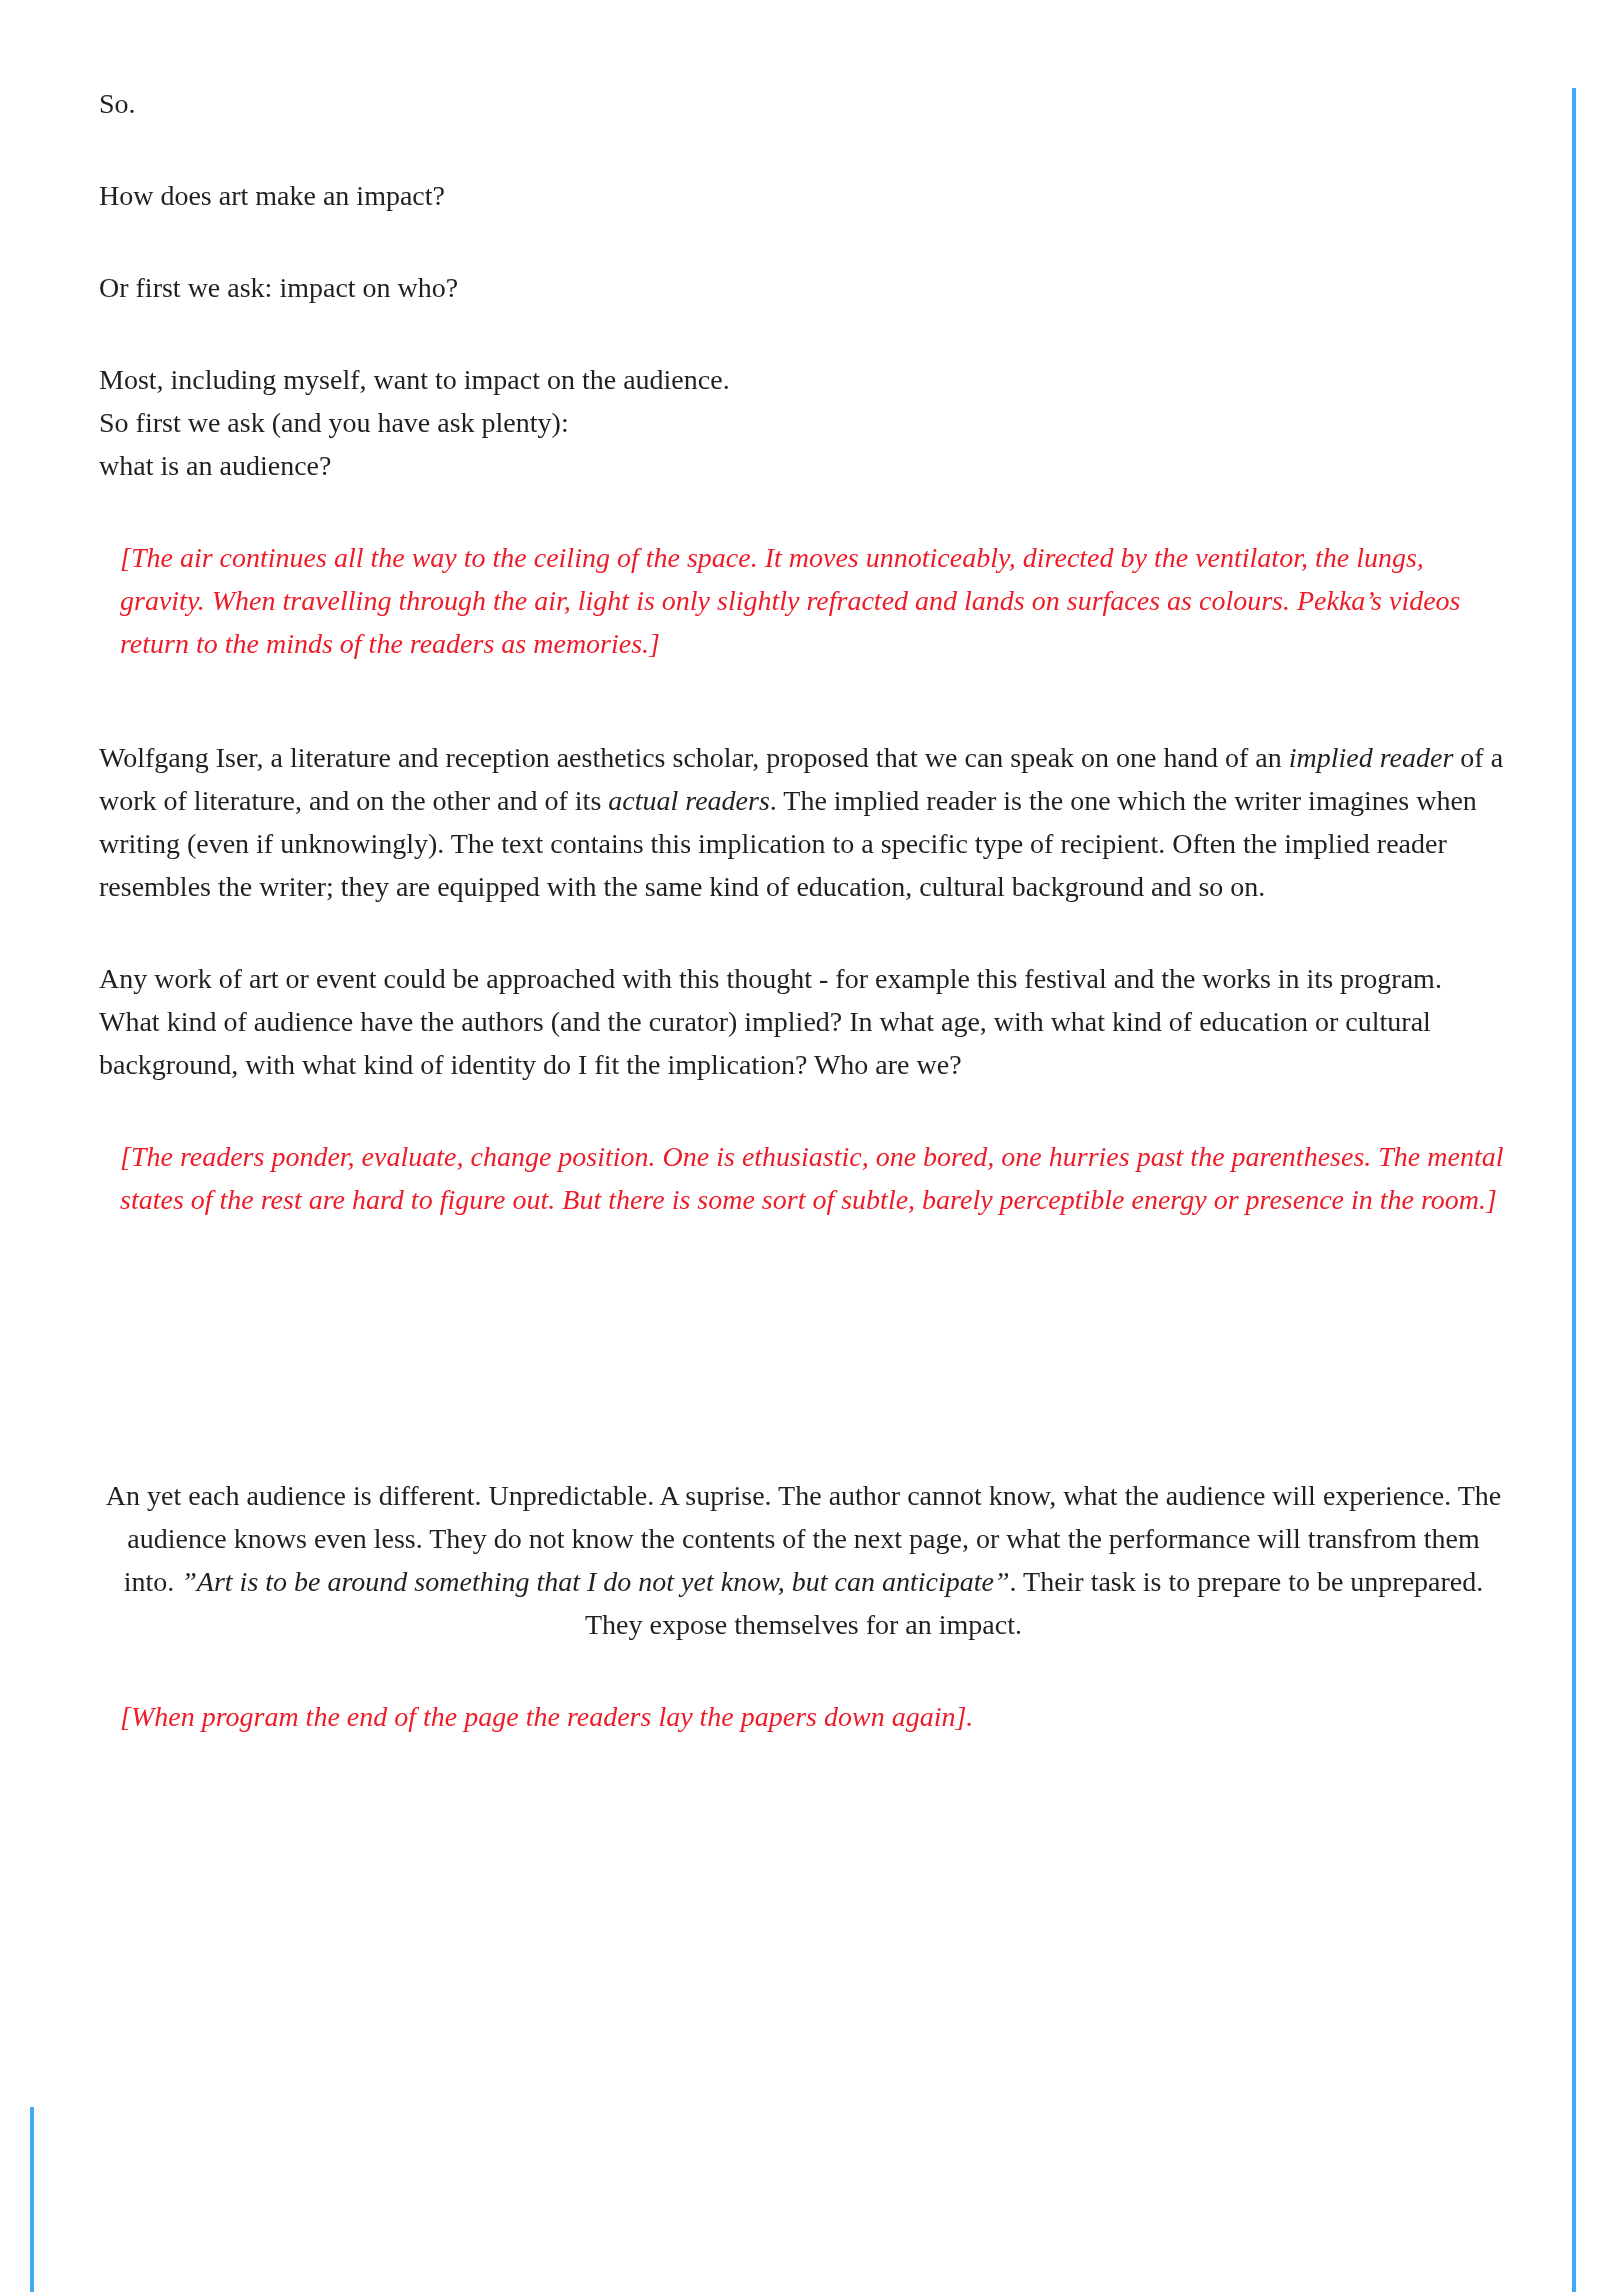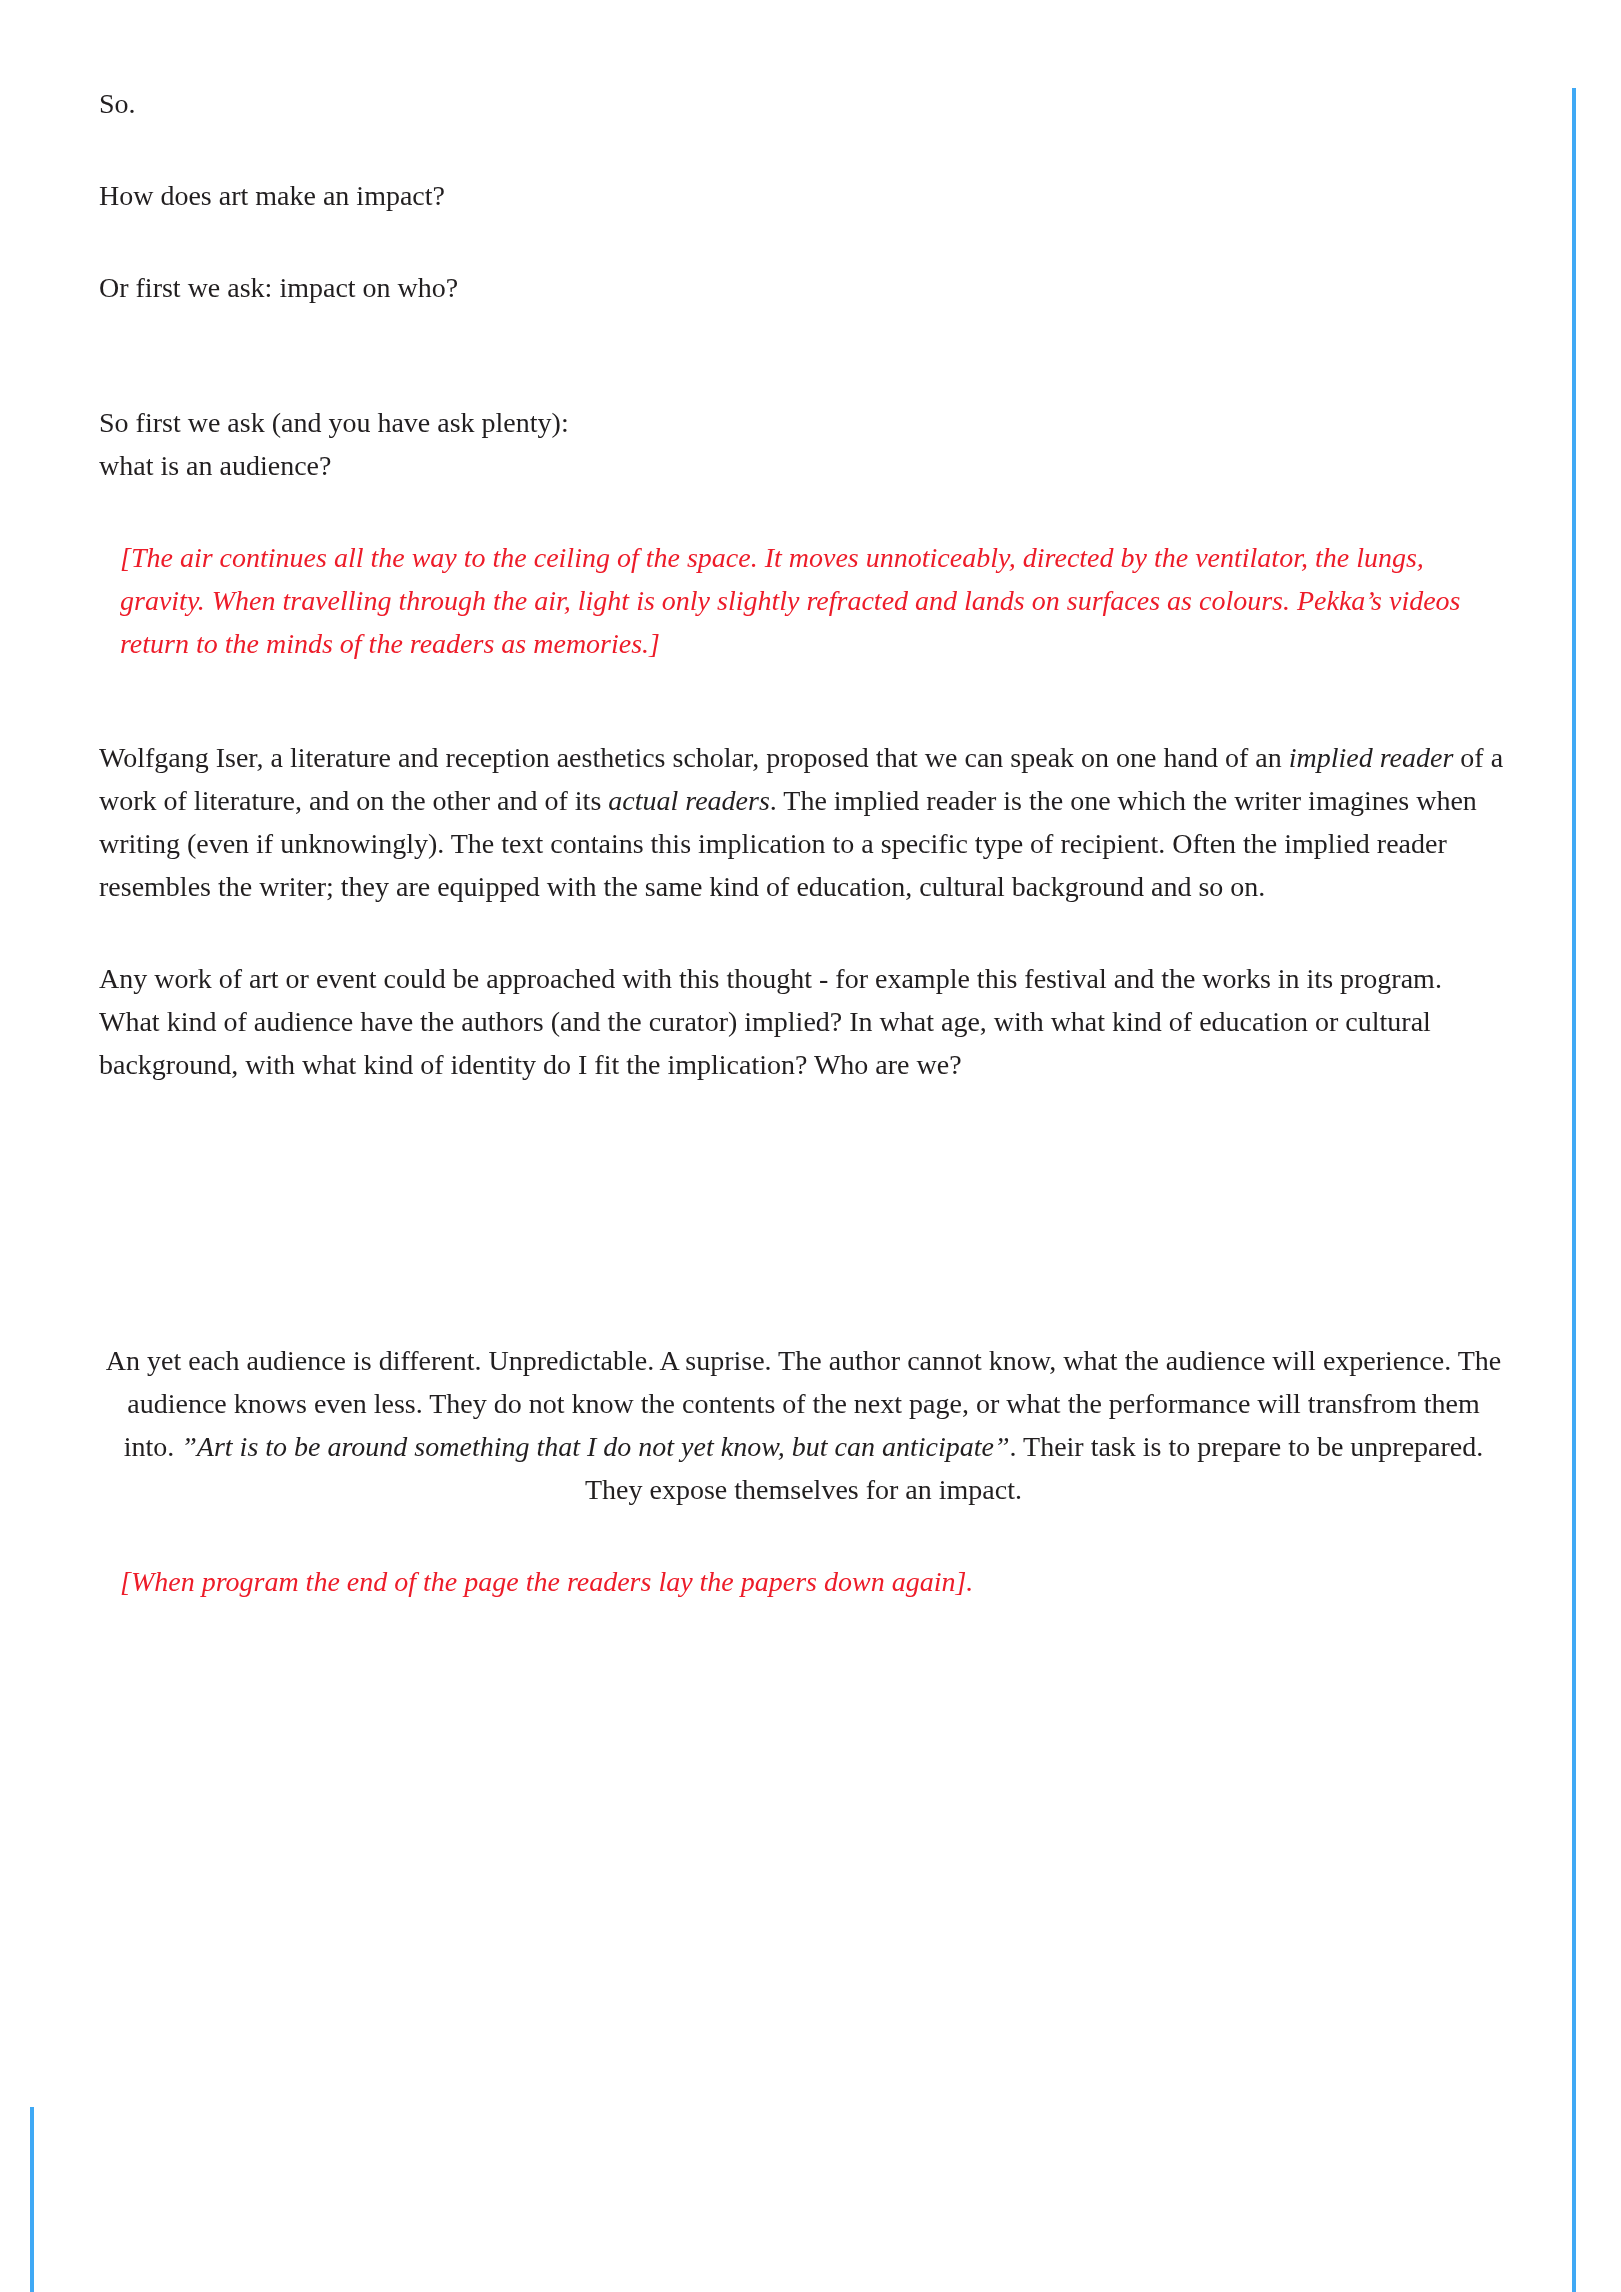--- a/index.html
+++ b/index.html
@@ -46,33 +46,34 @@
 
   <main class="content">
 
     <p class="para">So.</p>
 
     <p class="para">How does art make an impact?</p>
 
     <p class="para">Or first we ask: impact on who?</p>
 
     <p class="para">
-      <br>
+      <span>Most, including myself, want to impact on the audience.</span><br>
       <span>So first we ask (and you have ask plenty):</span><br>
       <span>what is an audience?</span>
     </p>
 
     <p class="para red">[The air continues all the way to the ceiling of the space. It moves unnoticeably, directed by the ventilator, the lungs, gravity. When travelling through the air, light is only slightly refracted and lands on surfaces as colours. Pekka’s videos return to the minds of the readers as memories.]</p>
 
     <p class="para gap-before-large">
       <span>Wolfgang Iser, a literature and reception aesthetics scholar, proposed that we can speak on one hand of an </span><span class="it">implied reader</span><span> of a work of literature, and on the other and of its </span><span class="it">actual readers</span><span>. The implied reader is the one which the writer imagines when writing (even if unknowingly). The text contains this implication to a specific type of recipient. Often the implied reader resembles the writer; they are equipped with the same kind of education, cultural background and so on.</span>
     </p>
 
     <p class="para">Any work of art or event could be approached with this thought - for example this festival and the works in its program. What kind of audience have the authors (and the curator) implied? In what age, with what kind of education or cultural background, with what kind of identity do I fit the implication? Who are we?</p>
 
+    <p class="para red">[The readers ponder, evaluate, change position. One is ethusiastic, one bored, one hurries past the parentheses. The mental states of the rest are hard to figure out. But there is some sort of subtle, barely perceptible energy or presence in the room.]</p>
 
     <p class="para gap-before-xlarge">
       <span>An yet each audience is different. Unpredictable. A suprise. The author cannot know, what the audience will experience. The audience knows even less. They do not know the contents of the next page, or what the performance will transfrom them into. </span><span class="it">”Art is to be around something that I do not yet know, but can anticipate”</span><span>. Their task is to prepare to be unprepared. They expose themselves for an impact.</span>
     </p>
 
     <p class="para red">[When program the end of the page the readers lay the papers down again].</p>
 
   </main>
 </div>
 

